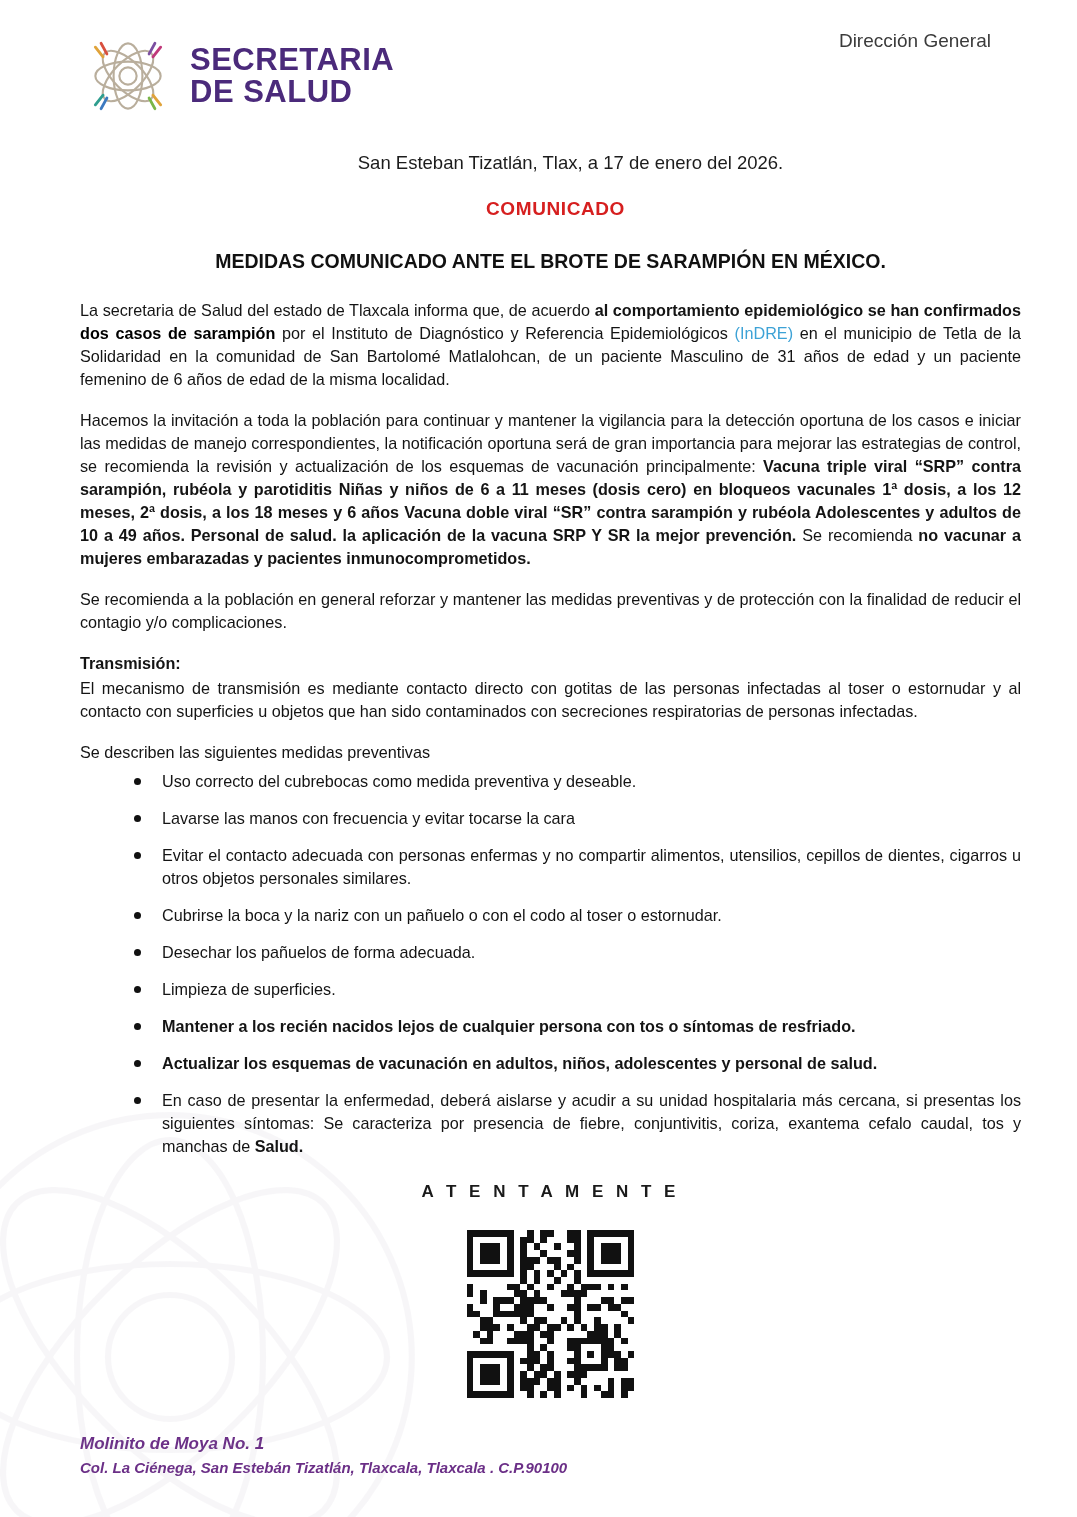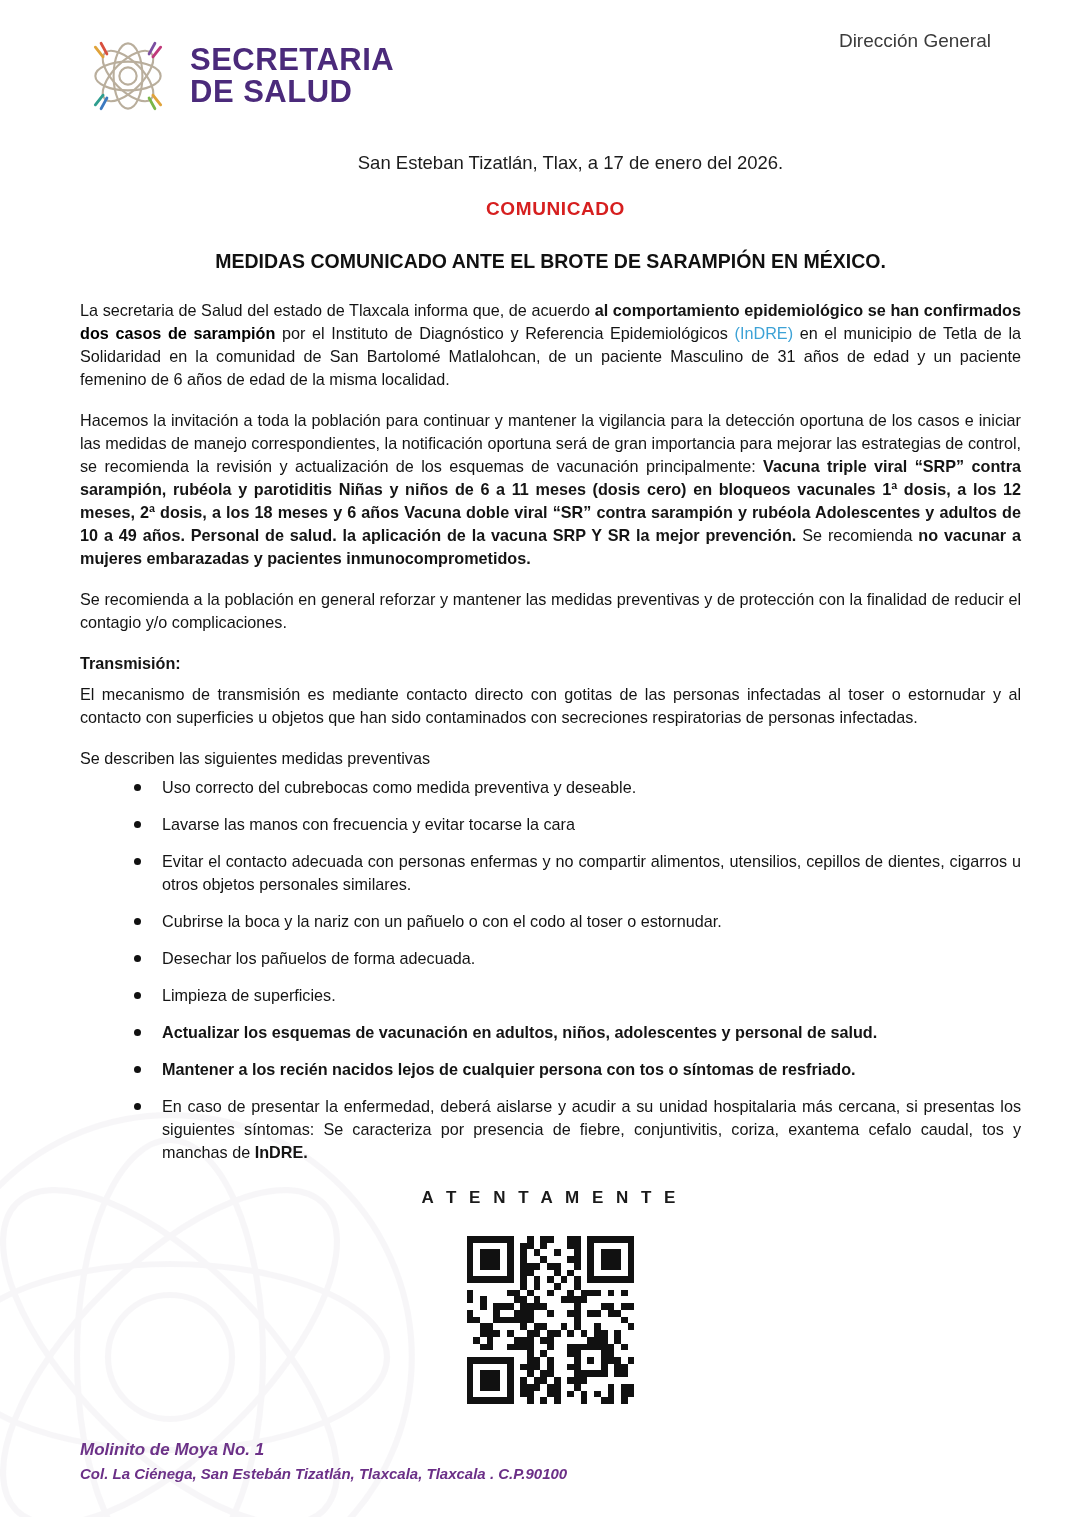--- a/index.html
+++ b/index.html
@@ -104,21 +104,21 @@
     color: #141414;
   }
   .body-text p { margin: 0 0 18px 0; }
   .b { font-weight: bold; }
   .red { color: #000000; }
   .blue { color: #3da2d6; margin-top: 30px; }
 
   .subt {
     font-weight: bold;
     font-size: 16.2px;
-    margin: 4px 0 8px 0;
+    margin: 4px 0 2px 0;
   }
 
   .lead-line {
     margin: 2px 0 6px 0;
     font-size: 16.2px;
   }
 
   ul.medidas {
     margin: 2px 0 0 0;
     padding-left: 48px;
@@ -247,24 +247,24 @@
 
     <div class="lead-line">Se describen las siguientes medidas preventivas</div>
 
     <ul class="medidas">
       <li>Uso correcto del cubrebocas como medida preventiva y deseable.</li>
       <li>Lavarse las manos con frecuencia y evitar tocarse la cara</li>
       <li>Evitar el contacto adecuada con personas enfermas y no compartir alimentos,  utensilios, cepillos de dientes, cigarros u otros objetos personales similares.</li>
       <li>Cubrirse la boca y la nariz con un pañuelo o con el codo al toser o estornudar.</li>
       <li>Desechar los pañuelos de forma adecuada.</li>
       <li>Limpieza de superficies.</li>
+      <li class="bold">Mantener a los recién nacidos lejos de cualquier persona con tos o síntomas de resfriado.</li>
       <li class="bold">Actualizar los esquemas de vacunación en adultos, niños, adolescentes y personal de salud.</li>
-      <li class="bold">Mantener a los recién nacidos lejos de cualquier persona con tos o síntomas de resfriado.</li>
       <li>
-        <span>En caso de presentar la enfermedad, deberá aislarse y acudir a su unidad hospitalaria más cercana, si presentas los siguientes síntomas: Se caracteriza por presencia de fiebre, conjuntivitis, coriza, exantema cefalo caudal,  tos y manchas de </span><span class="b">InDRE.</span>
+        <span>En caso de presentar la enfermedad, deberá aislarse y acudir a su unidad hospitalaria más cercana, si presentas los siguientes síntomas: Se caracteriza por presencia de fiebre, conjuntivitis, coriza, exantema cefalo caudal,  tos y manchas de </span><span class="b">Salud.</span>
       </li>
     </ul>
 
   </div>
 
   <div class="atentamente">A T E N T A M E N T E</div>
 
   <div class="qr-wrap">
     <div class="qr" id="qr">
         <i class="on"></i>

